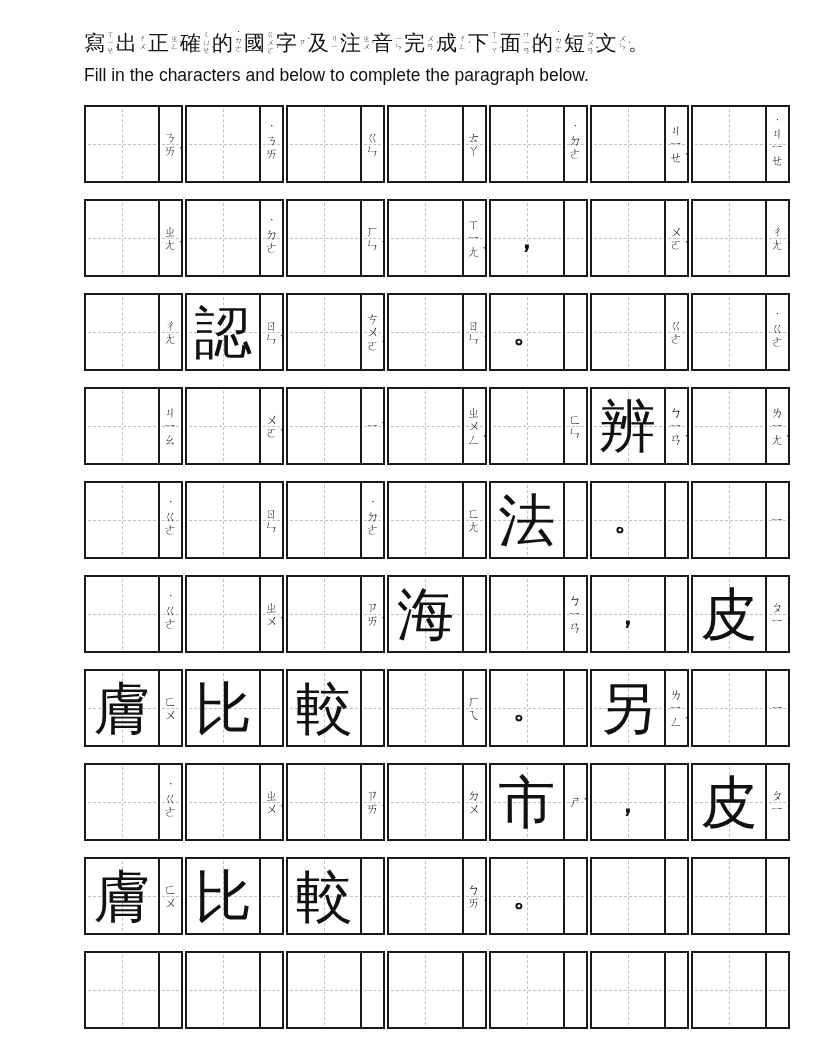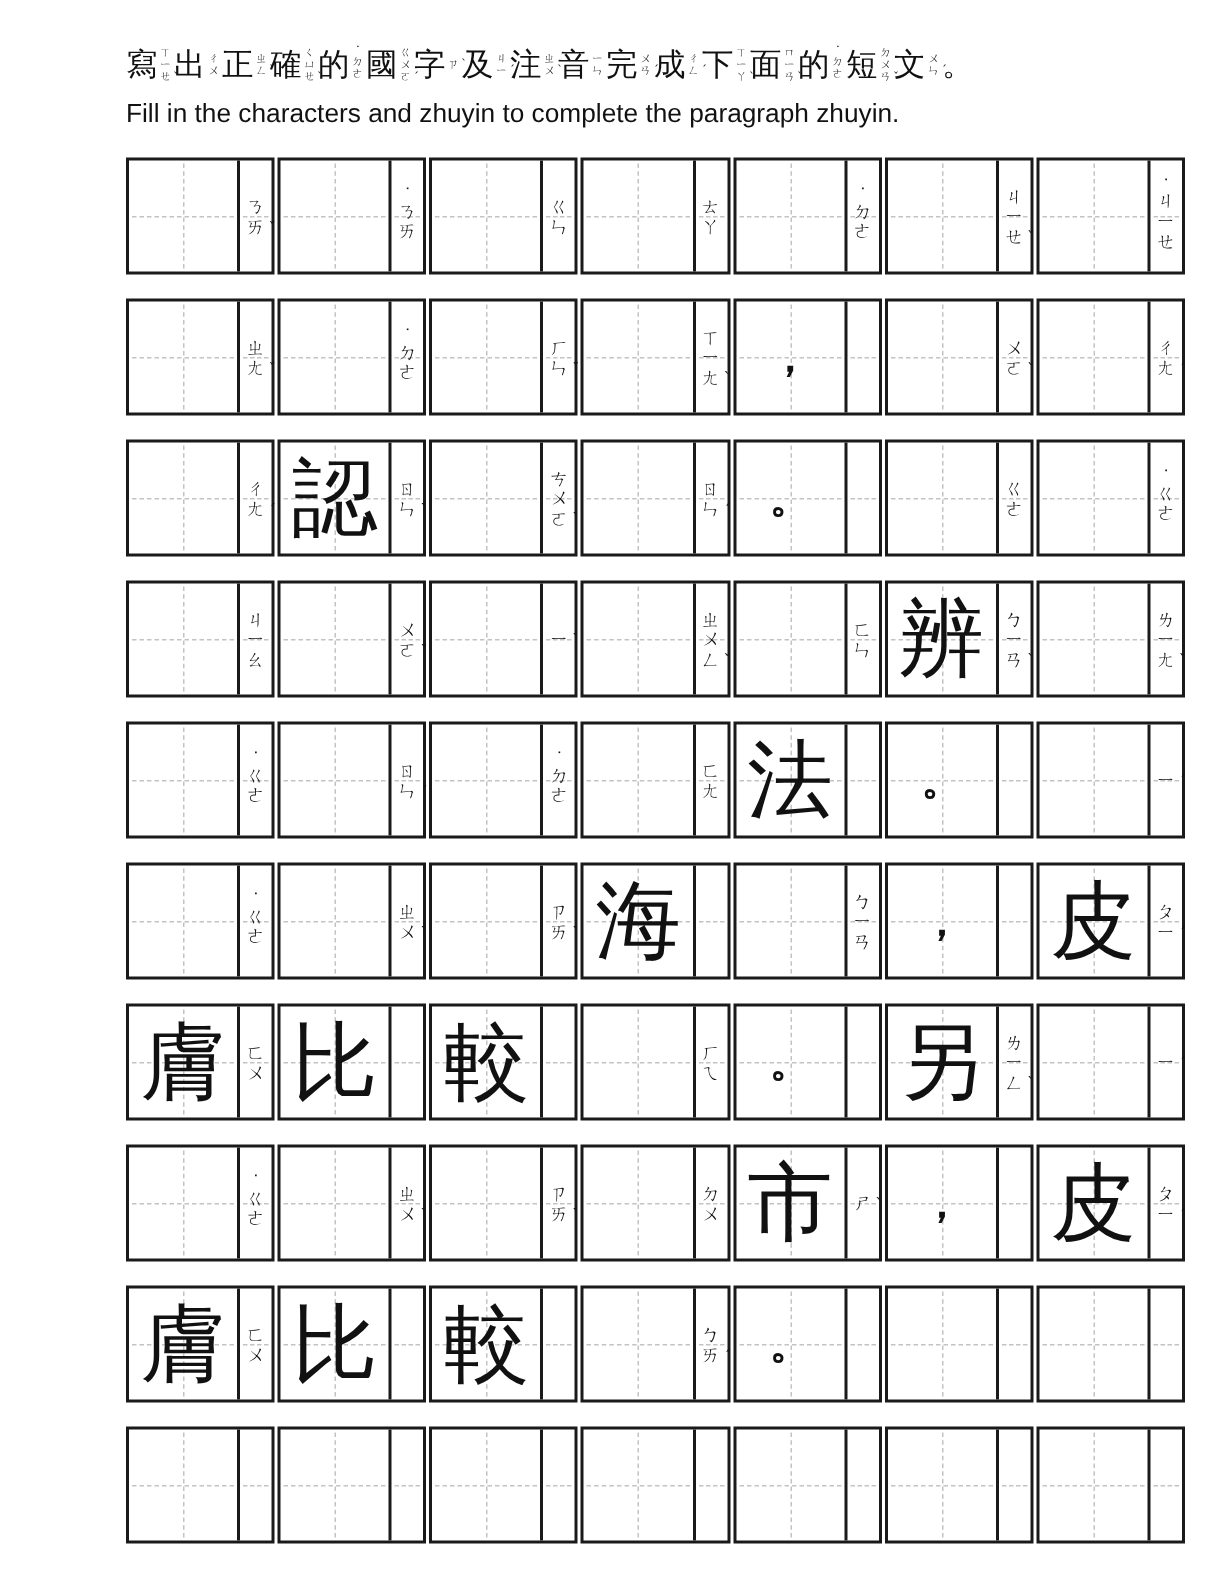--- a/index.html
+++ b/index.html
@@ -205,21 +205,21 @@
         <span class="t-char">文</span>
         <span class="t-zy">
           <span class="zy-sym">ㄨ</span>
           <span class="zy-sym">ㄣ<span class="zy-tone">ˊ</span></span>
         </span>
       </span>
       <span class="t-unit">
         <span class="t-char">。</span>
       </span>
     </div>
-  <p class="subtitle">Fill in the characters and zhuyin to complete the paragraph zhuyin.</p>
+  <p class="subtitle">Fill in the characters and below to complete the paragraph below.</p>
   <div class="grid">
       <div class="row">
         <div class="cell">
           <div class="box">
             <i class="gh"></i>
             <i class="gv"></i>
           </div>
           <div class="strip">
             <i class="gh"></i>
             <span class="zy-cell">

